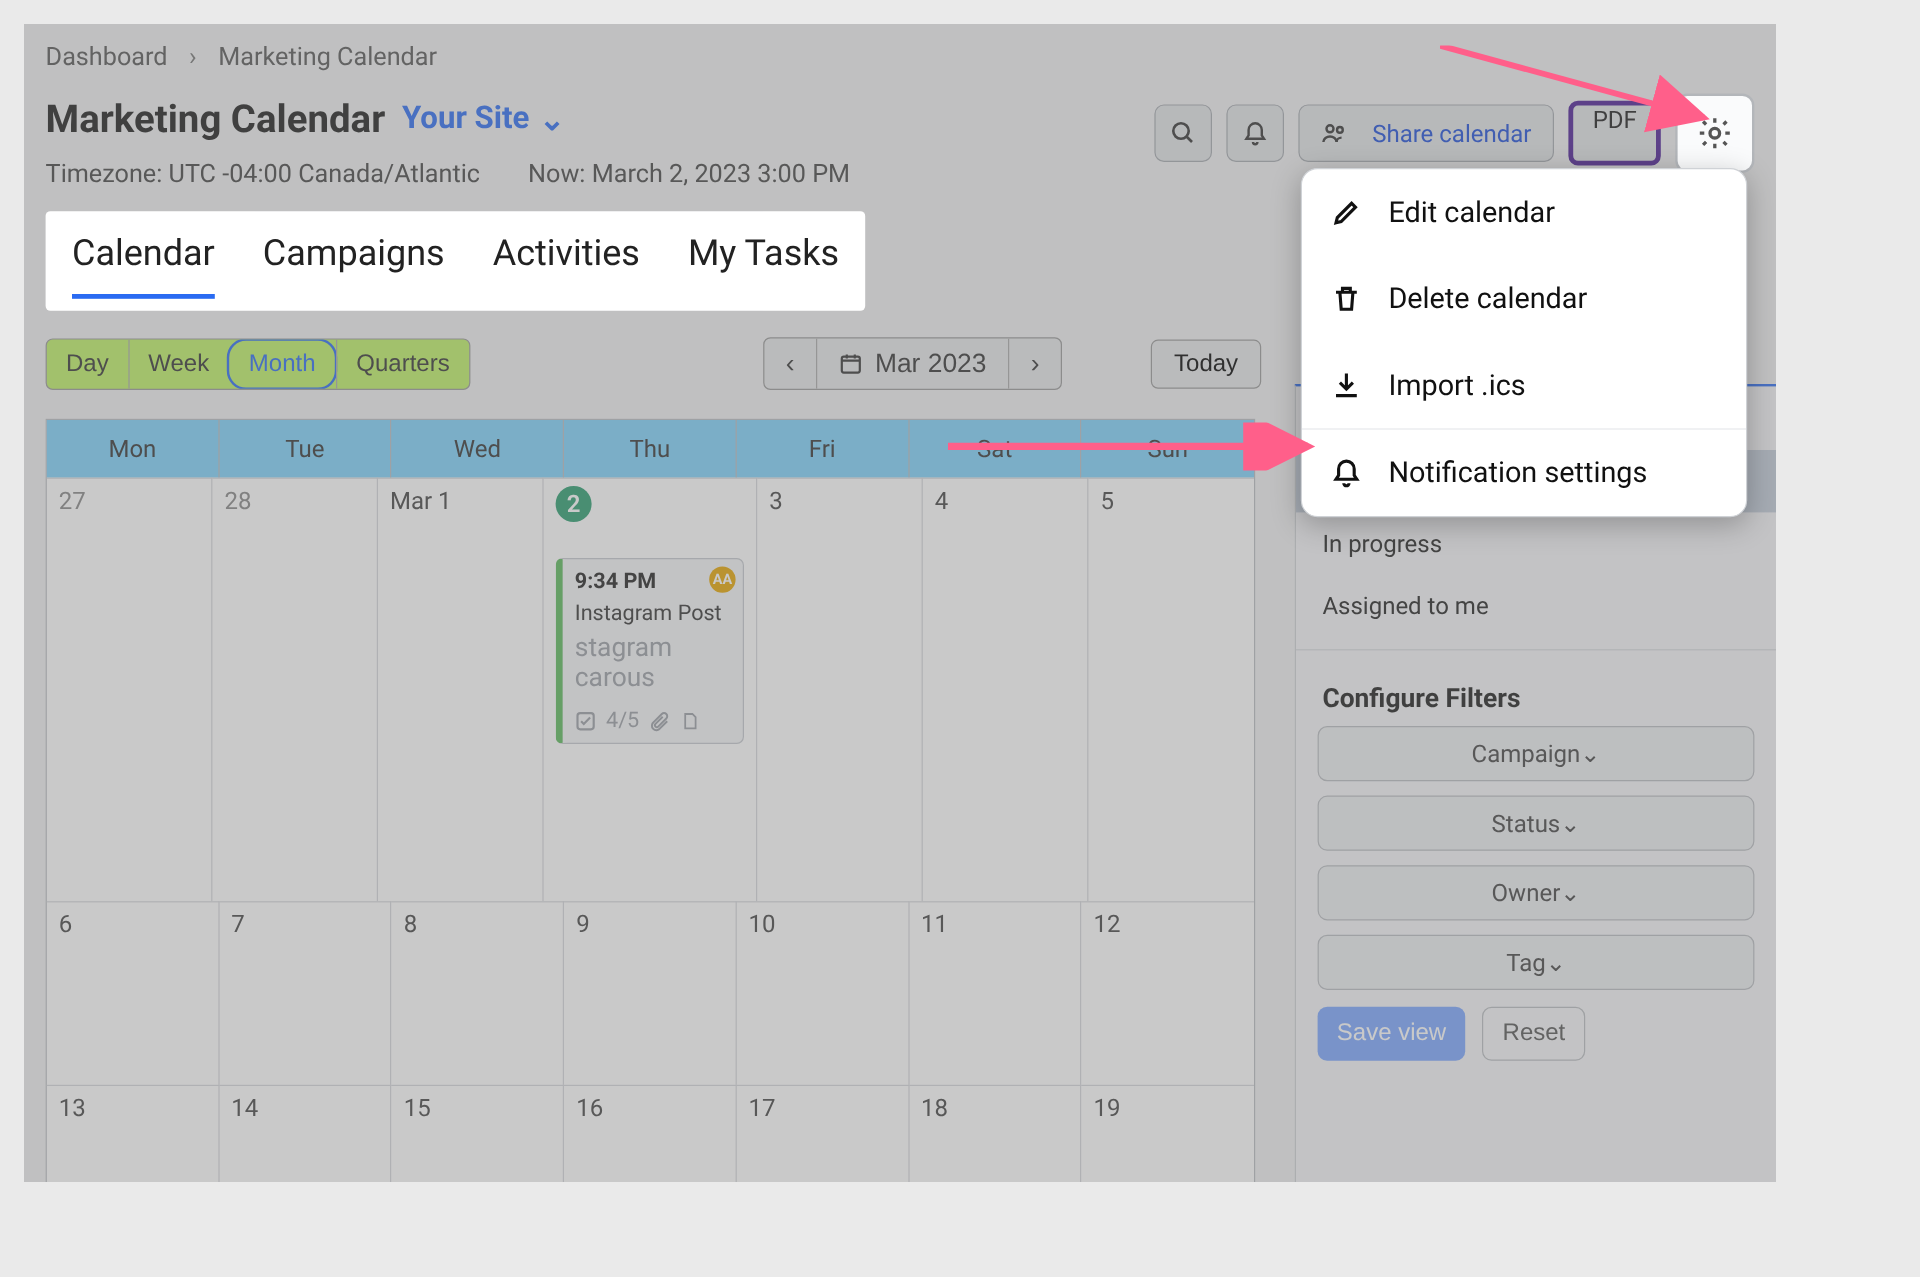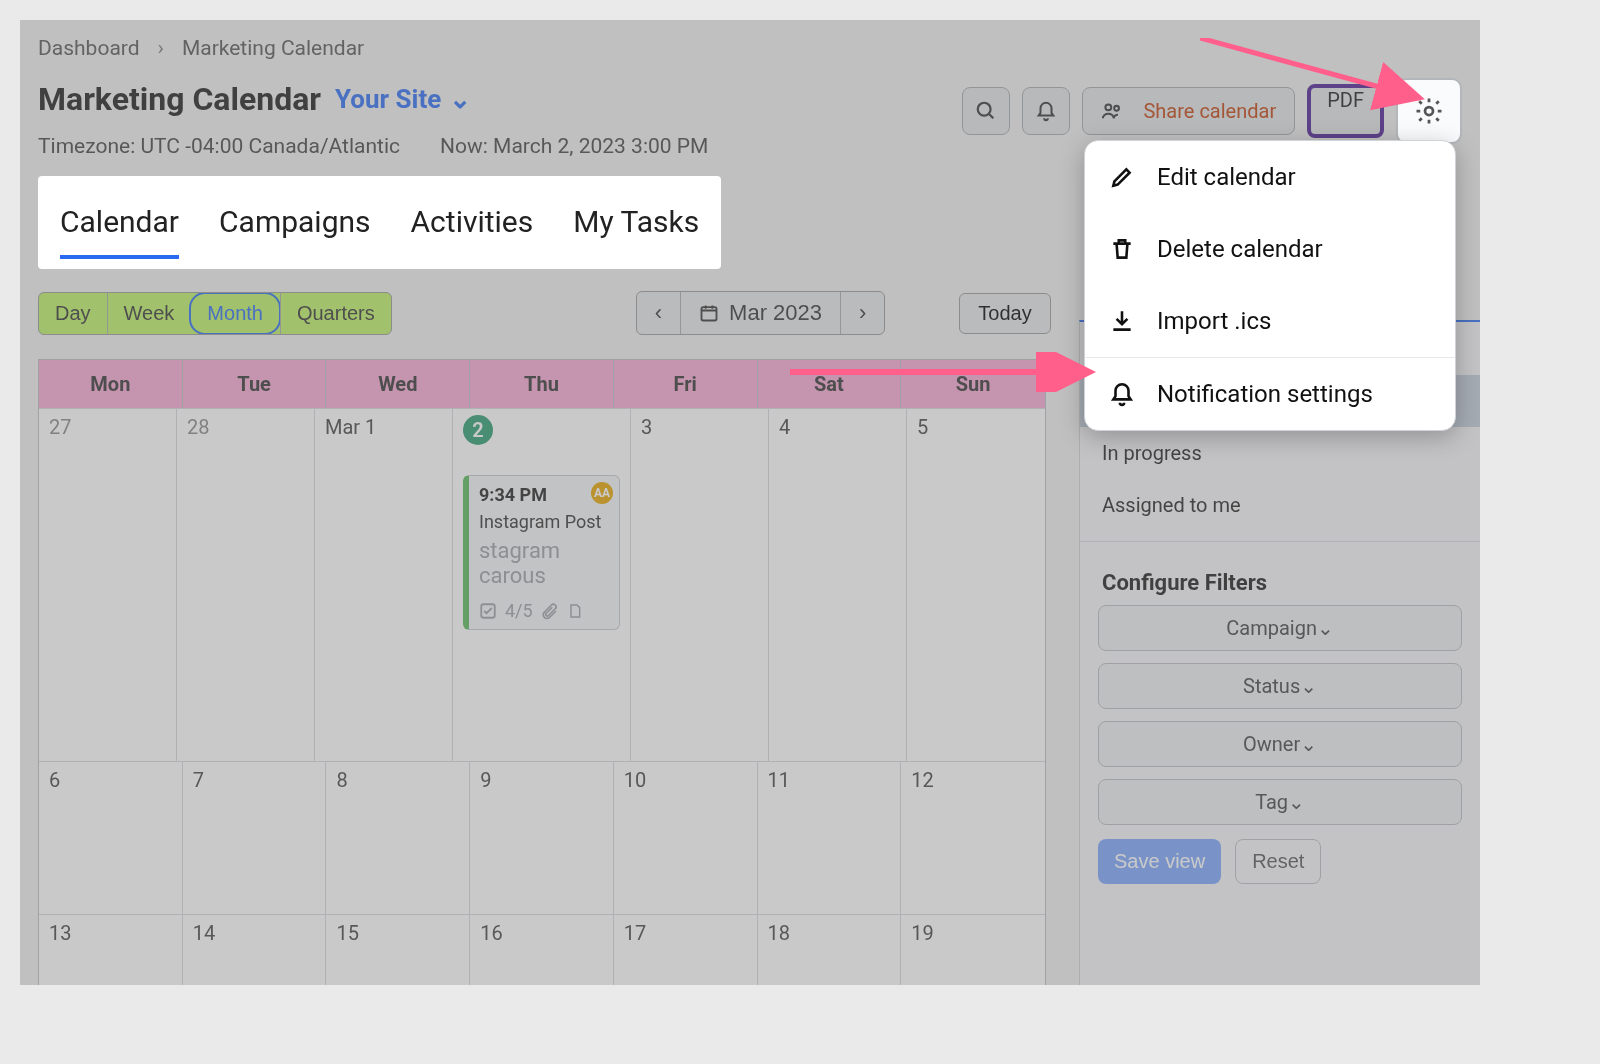--- a/index.html
+++ b/index.html
@@ -18,38 +18,38 @@
   .viewport{position:relative;width:1460px;height:965px;margin:20px;background:var(--bg);overflow:hidden;}
   .dimmer{position:absolute;inset:0;background:var(--overlay);pointer-events:none;z-index:50;}
   .content{position:relative;padding:16px 18px 0 18px;}
   .crumbs{font-size:21px;color:#555;display:flex;align-items:center;gap:18px;}
   .crumbs .sep{color:#777;}
   .title-row{display:flex;align-items:center;gap:14px;margin-top:20px}
   .title{font-size:32px;font-weight:700}
   .site{font-size:26px;font-weight:700;color:var(--blue);display:flex;align-items:center;gap:8px}
   .top-actions{position:absolute;right:18px;top:58px;display:flex;align-items:center;gap:12px}
   .icon-btn{width:46px;height:46px;border:1px solid #a6aab0;border-radius:8px;background:#e2e4e7;display:flex;align-items:center;justify-content:center;color:#333}
-  .share-btn{height:46px;border:1px solid #a6aab0;border-radius:8px;background:#e2e4e7;padding:0 18px;display:flex;align-items:center;gap:20px;font-size:20px;color:#c2410c}
+  .share-btn{height:46px;border:1px solid #a6aab0;border-radius:8px;background:#e2e4e7;padding:0 18px;display:flex;align-items:center;gap:20px;font-size:20px;color:#1d4ed8}
   .pdf-btn{height:46px;border:4px solid #4c1d95;border-radius:8px;background:#e2e4e7;padding:0 16px;font-size:20px}
   .gear-btn{width:62px;height:62px;border:2px solid #b3b6ba;border-radius:10px;background:#fafbfc;display:flex;align-items:center;justify-content:center;position:relative;z-index:80}
   .meta{margin-top:16px;font-size:21px;color:#444;display:flex;gap:40px}
-  .tabs{display:flex;gap:40px;margin-top:18px;background:#fff;padding:28px 22px 10px 22px;border-radius:4px;width:fit-content;position:relative;z-index:60}
+  .tabs{display:flex;gap:40px;margin-top:18px;background:#fff;padding:18px 22px 10px 22px;border-radius:4px;width:fit-content;position:relative;z-index:60}
   .tab{font-size:30px;color:#222;padding-bottom:16px;}
   .tab.active{border-bottom:4px solid var(--blue);}
   .range-row{display:flex;align-items:center;gap:22px;margin-top:22px}
   .seg{display:flex;border:1px solid #999;border-radius:6px;overflow:hidden;background:#bef264}
   .seg button{border:none;background:transparent;padding:8px 16px;font-size:20px;color:#333}
   .seg button + button{border-left:1px solid #aaa}
   .seg button.sel{border:2px solid var(--blue);color:var(--blue);border-radius:16px;margin:-1px}
   .month-picker{display:flex;border:1px solid #999;border-radius:6px;overflow:hidden;background:#e7e8ea}
   .month-picker button{border:none;background:transparent;padding:8px 18px;font-size:22px;color:#333;display:flex;align-items:center;gap:10px}
   .month-picker button + button{border-left:1px solid #aaa}
   .today-btn{border:1px solid #999;border-radius:6px;background:#e7e8ea;padding:8px 18px;font-size:20px}
   .cal{margin-top:24px;border:1px solid #b9bcc1;background:#fff;width:1006px;font-size:20px}
-  .cal-head{display:grid;grid-template-columns:repeat(7,1fr);background:#f9a8d4;color:#333;font-weight:700}
+  .cal-head{display:grid;grid-template-columns:repeat(7,1fr);background:#7dd3fc;color:#333;font-weight:400}
   .cal-head div{padding:12px 0;text-align:center;border-right:1px solid #b9bcc1}
   .cal-head div:last-child{border-right:none}
   .cal-row{display:grid;grid-template-columns:repeat(7,1fr)}
   .cell{border-right:1px solid #d6d8dc;border-top:1px solid #d6d8dc;padding:6px 10px;height:136px;position:relative;color:#444}
   .cal-row .cell:last-child{border-right:none}
   .cal-row.r2 .cell,.cal-row.r3 .cell{height:140px}
   .cal-row.r1 .cell{height:340px}
   .cell .num{font-size:20px}
   .cell.dim .num{color:#888}
   .today-badge{display:inline-flex;width:30px;height:30px;border-radius:50%;background:var(--green);color:#fff;align-items:center;justify-content:center;font-weight:600}

